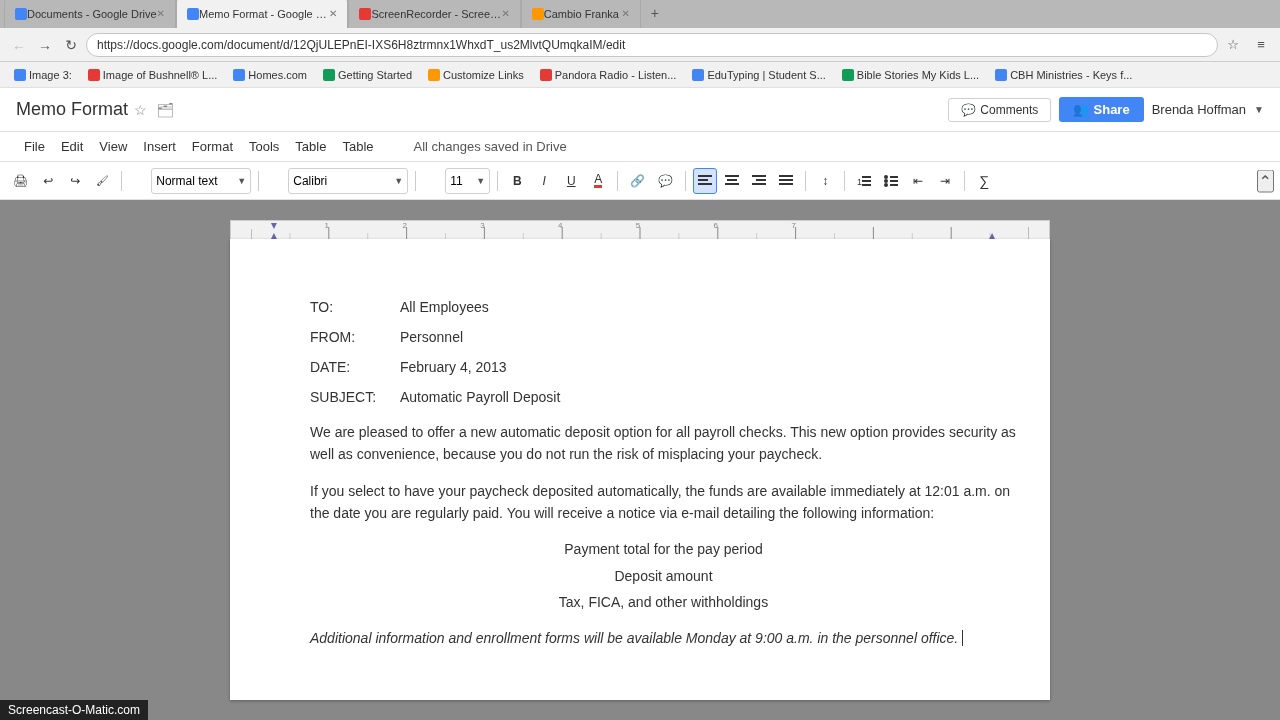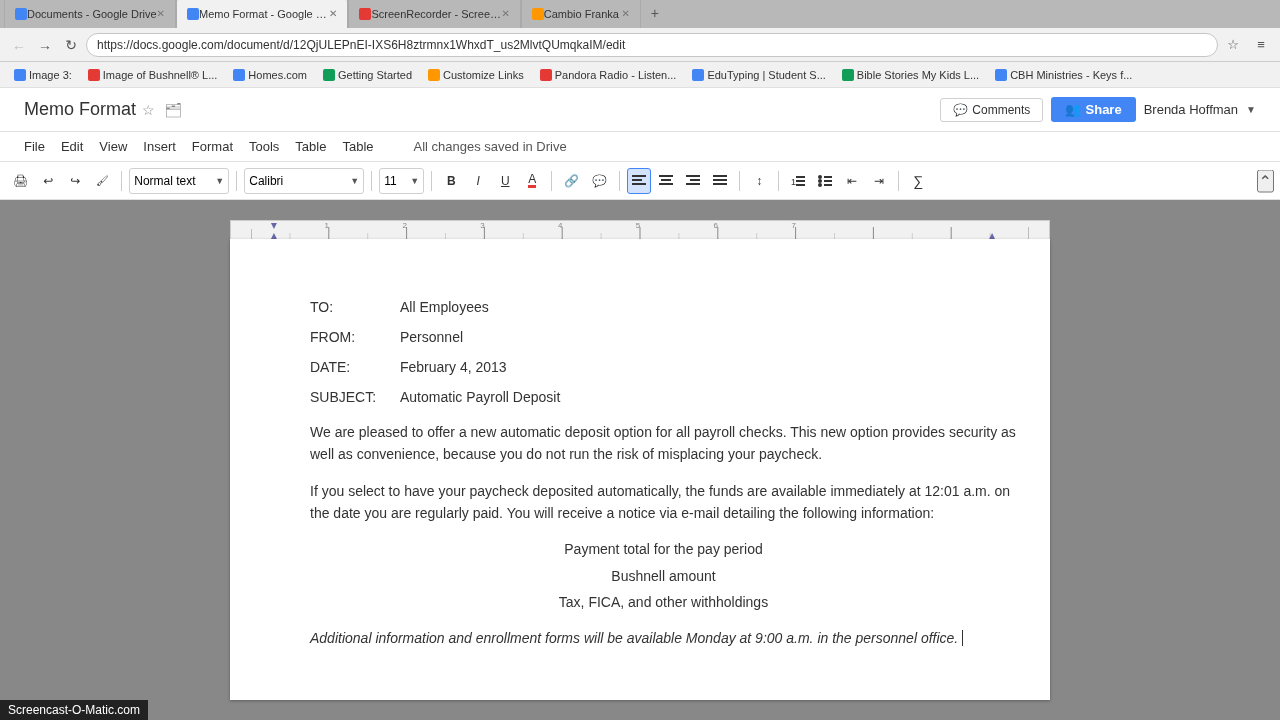--- a/index.html
+++ b/index.html
@@ -21,42 +21,42 @@
     .nav-icon { width: 22px; height: 22px; border-radius: 50%; border: none; background: transparent; cursor: pointer; font-size: 13px; color: #555; display: flex; align-items: center; justify-content: center; }
 
     .bookmarks-bar { display: flex; align-items: center; height: 26px; padding: 0 8px; background: #f1f1f1; border-bottom: 1px solid #e0e0e0; gap: 4px; font-size: 11px; overflow: hidden; }
     .bookmark-item { display: flex; align-items: center; padding: 2px 6px; border-radius: 3px; cursor: pointer; white-space: nowrap; color: #333; gap: 3px; }
     .bk-icon { width: 12px; height: 12px; border-radius: 2px; flex-shrink: 0; }
 
     
     .app-container { background: white; height: calc(720px - 88px); display: flex; flex-direction: column; }
 
     
-    .app-topbar { display: flex; align-items: center; padding: 6px 24px; border-bottom: 1px solid #e0e0e0; height: 44px; }
+    .app-topbar { display: flex; align-items: center; padding: 6px 16px; border-bottom: 1px solid #e0e0e0; height: 44px; }
     .doc-title { font-size: 18px; color: #333; font-weight: normal; margin-right: 6px; }
     .star-icon { color: #888; font-size: 14px; margin-right: 4px; cursor: pointer; }
     .folder-icon { color: #888; font-size: 14px; cursor: pointer; }
     .title-icons { display: flex; gap: 6px; }
     .top-right { margin-left: auto; display: flex; align-items: center; gap: 8px; }
     .user-name { font-size: 13px; color: #333; }
     .user-arrow { font-size: 10px; color: #555; }
     .comments-btn { border: 1px solid #d0d0d0; background: white; padding: 4px 12px; border-radius: 3px; font-size: 12px; cursor: pointer; color: #333; display: flex; align-items: center; gap: 4px; }
     .share-btn { background: #4285f4; color: white; border: none; padding: 5px 14px; border-radius: 3px; font-size: 13px; cursor: pointer; font-weight: bold; display: flex; align-items: center; gap: 4px; }
 
     
     .menu-bar { display: flex; align-items: center; padding: 0 16px; height: 30px; border-bottom: 1px solid #e0e0e0; }
     .menu-item { padding: 4px 8px; font-size: 13px; color: #333; cursor: pointer; border-radius: 3px; }
     .status-text { margin-left: 32px; font-size: 13px; color: #555; }
 
     
     .toolbar { display: flex; align-items: center; padding: 4px 8px; border-bottom: 1px solid #e0e0e0; height: 38px; gap: 3px; flex-wrap: nowrap; overflow: hidden; }
     .tb-btn { min-width: 24px; height: 26px; border: 1px solid transparent; background: transparent; cursor: pointer; border-radius: 3px; font-size: 12px; color: #333; display: flex; align-items: center; justify-content: center; padding: 0 4px; white-space: nowrap; }
     .tb-btn.active { background: #d3e3fd; border-color: #4285f4; }
     .tb-separator { width: 1px; height: 20px; background: #ccc; margin: 0 4px; }
-    .tb-dropdown { display: flex; align-items: center; border: 1px solid #d0d0d0; border-radius: 3px; padding: 2px 4px; font-size: 12px; cursor: pointer; background: white; min-width: 90px; height: 26px; }
+    .tb-dropdown { display: flex; align-items: center; border: 1px solid #d0d0d0; border-radius: 3px; padding: 2px 4px; font-size: 12px; cursor: pointer; background: white; min-width: 90px; height: 26px; margin-left: 22px; }
     .tb-dropdown .arrow { margin-left: 4px; font-size: 9px; color: #555; }
     .font-dropdown { min-width: 120px; }
     .size-dropdown { min-width: 45px; }
     .bold-btn { font-weight: bold; }
     .italic-btn { font-style: italic; }
     .underline-btn { text-decoration: underline; }
 
     
     .doc-area { flex: 1; overflow-y: auto; background: #888; display: flex; flex-direction: column; align-items: center; padding: 20px 0; }
     .doc-page { width: 820px; background: white; min-height: 460px; box-shadow: 0 1px 3px rgba(0,0,0,0.3); padding: 60px 33px 60px 80px; }
@@ -357,21 +357,21 @@
       <div class="memo-field">
         <span class="memo-label">SUBJECT:</span>
         <span class="memo-value">Automatic Payroll Deposit</span>
       </div>
 
       <div class="memo-body">
         <p>We are pleased to offer a new automatic deposit option for all payroll checks. This new option provides security as well as convenience, because you do not run the risk of misplacing your paycheck.</p>
         <p>If you select to have your paycheck deposited automatically, the funds are available immediately at 12:01 a.m. on the date you are regularly paid. You will receive a notice via e-mail detailing the following information:</p>
         <div class="memo-list">
           <p>Payment total for the pay period</p>
-          <p>Bushnell amount</p>
+          <p>Deposit amount</p>
           <p>Tax, FICA, and other withholdings</p>
         </div>
         <p style="margin-top:14px;font-style:italic;">
           <span>Additional information and enrollment forms will be available Monday at 9:00 a.m. in the personnel office.</span>
           <span class="text-cursor"></span>
         </p>
       </div>
     </div>
   </div>
 </div>

